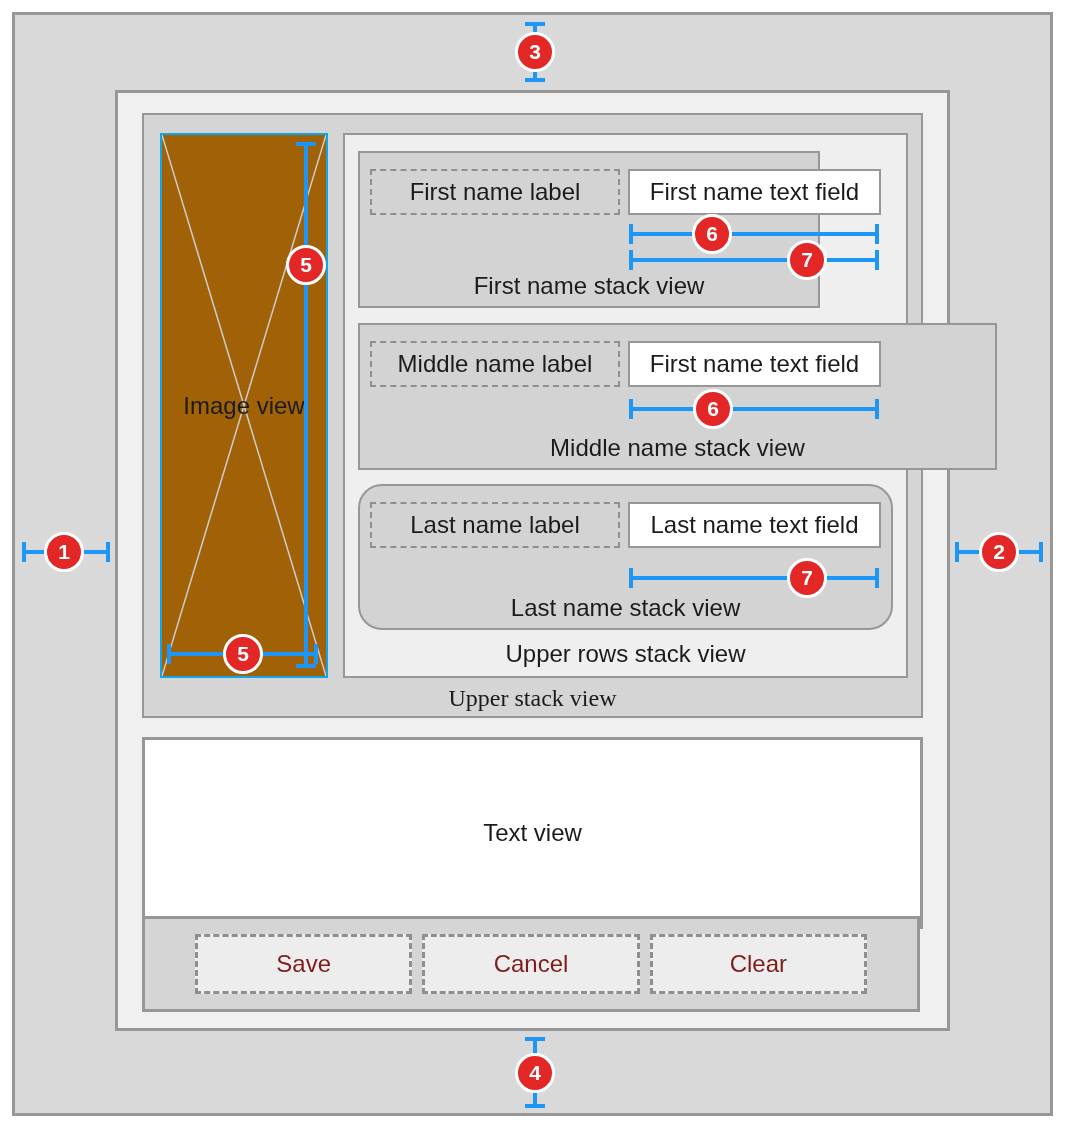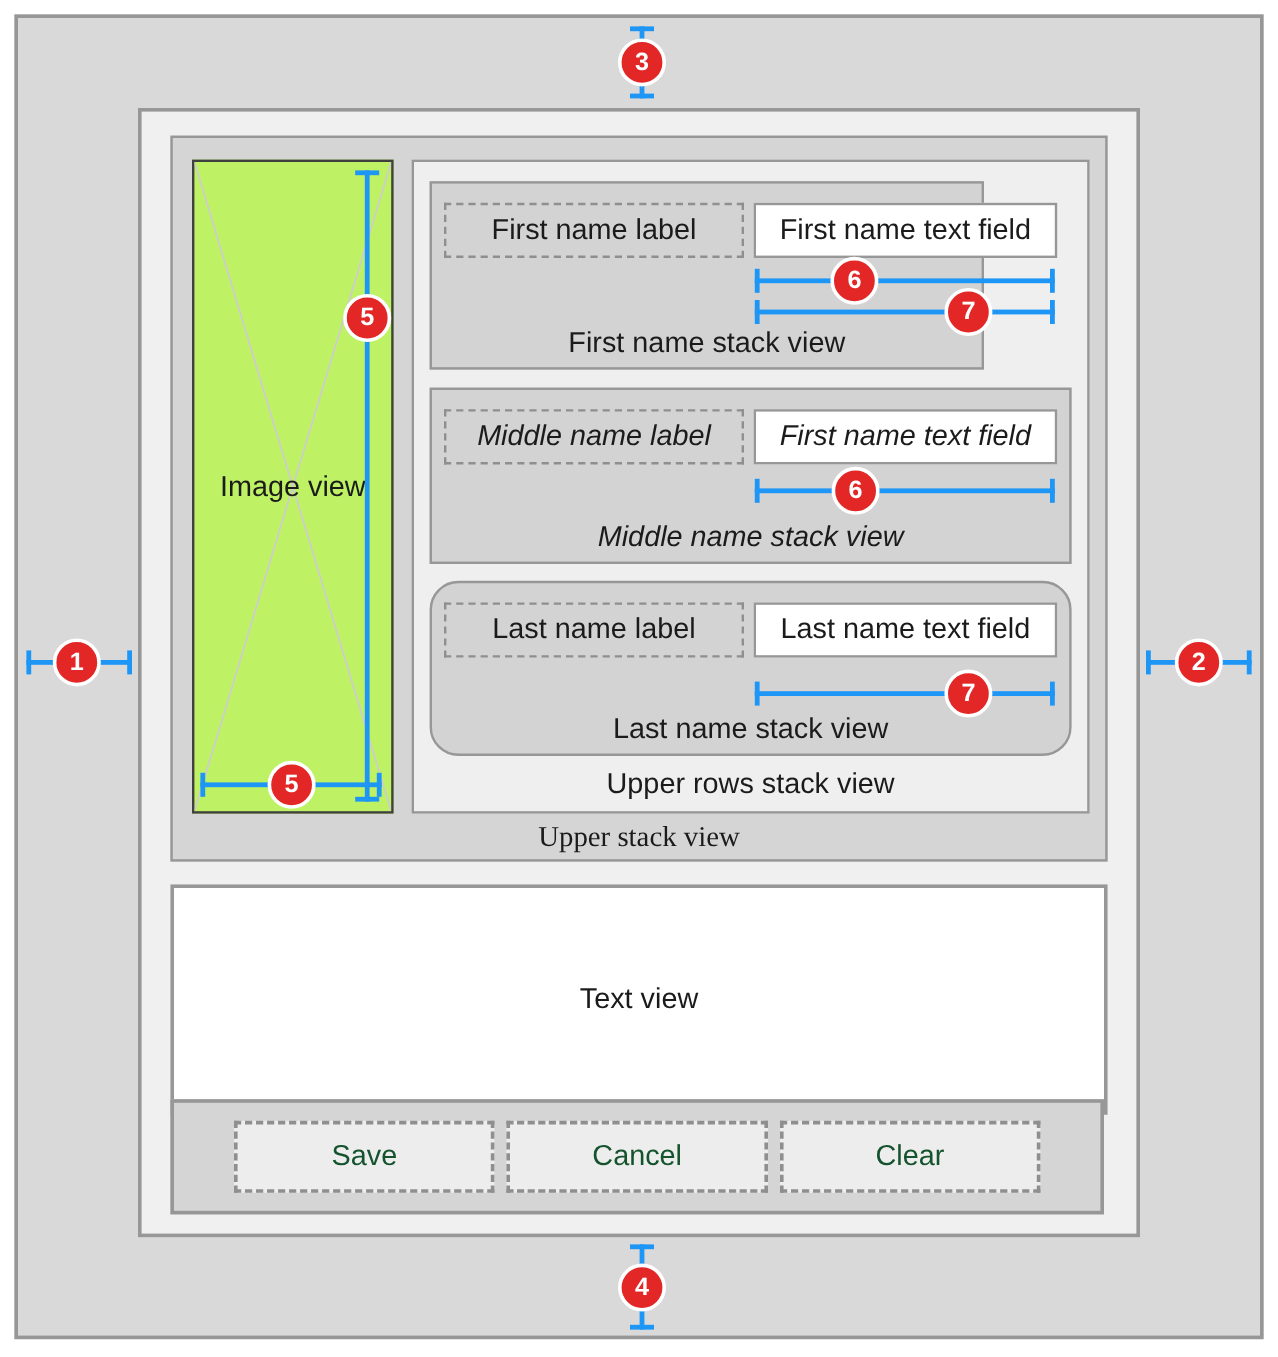--- a/index.html
+++ b/index.html
@@ -6,37 +6,37 @@
   *{box-sizing:border-box;}
   .canvas{
     position:relative;width:1065px;height:1131px;background:#ffffff;
     font-family:"Liberation Sans",sans-serif;color:#1b1b1b;font-size:24px;
   }
   .abs{position:absolute;}
   
   .outer{left:12px;top:12px;width:1041px;height:1104px;border:3px solid #979797;background:#d9d9d9;}
   .root{left:115px;top:90px;width:835px;height:941px;border:3px solid #979797;background:#f0f0f0;}
   .upper{left:142px;top:113px;width:781px;height:605px;border:2px solid #979797;background:#d5d5d5;}
-  .imagev{left:160px;top:133px;width:168px;height:545px;border:2px solid #404040;background:#bef264;overflow:hidden;}
+  .imagev{left:160px;top:133px;width:168px;height:545px;border:2px solid #0ea5e9;background:#a16207;overflow:hidden;}
   .imagev .cross{position:absolute;left:0;top:0;width:100%;height:100%;}
   .imagev .lbl{position:absolute;left:0;right:0;top:0;bottom:0;display:flex;align-items:center;justify-content:center;}
   .namerows{left:343px;top:133px;width:565px;height:545px;border:2px solid #979797;background:#efefef;}
   .rowstack{background:#d3d3d3;border:2px solid #979797;}
   .row1{left:13px;top:16px;width:462px;height:157px;}
-  .row2{left:13px;top:188px;width:535px;height:147px;font-style:italic;}
+  .row2{left:13px;top:188px;width:639px;height:147px;}
   .row3{left:13px;top:349px;width:535px;height:146px;border-radius:24px;}
   .dashedbox{position:absolute;left:10px;top:16px;width:250px;height:46px;border:2px dashed #8f8f8f;display:flex;align-items:center;justify-content:center;}
   .field{position:absolute;left:268px;top:16px;width:253px;height:46px;border:2px solid #979797;background:#ffffff;display:flex;align-items:center;justify-content:center;}
   .caption{position:absolute;left:0;right:0;text-align:center;}
   .cap-row{bottom:6px;}
   .cap-nr{bottom:8px;}
   .cap-up{bottom:4px;font-family:Liberation Serif, serif;}
   .textview{left:142px;top:737px;width:781px;height:192px;border:3px solid #979797;background:#ffffff;display:flex;align-items:center;justify-content:center;}
   .btnbar{left:142px;top:916px;width:778px;height:96px;border:3px solid #979797;background:#d5d5d5;display:flex;align-items:center;gap:10px;padding:0 50px;}
-  .btn{flex:1;height:60px;border:3px dashed #8f8f8f;background:#ededed;color:#14532d;display:flex;align-items:center;justify-content:center;cursor:default;}
+  .btn{flex:1;height:60px;border:3px dashed #8f8f8f;background:#ededed;color:#7f1d1d;display:flex;align-items:center;justify-content:center;cursor:default;}
   
   .ml{background:#1e96f6;}
   .ml-h{height:4px;}
   .ml-h::before,.ml-h::after{content:"";position:absolute;top:-8px;width:4px;height:20px;background:#1e96f6;}
   .ml-h::before{left:0;}
   .ml-h::after{right:0;}
   .ml-v{width:4px;}
   .ml-v::before,.ml-v::after{content:"";position:absolute;left:-8px;width:20px;height:4px;background:#1e96f6;}
   .ml-v::before{top:0;}
   .ml-v::after{bottom:0;}

